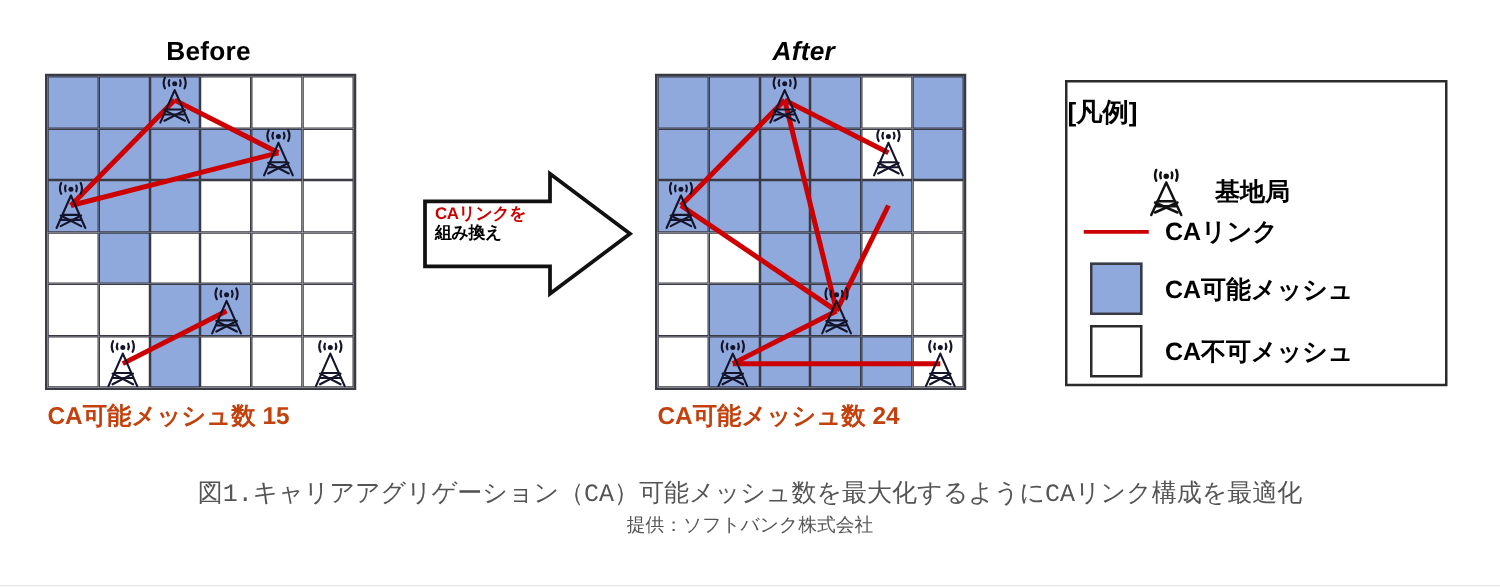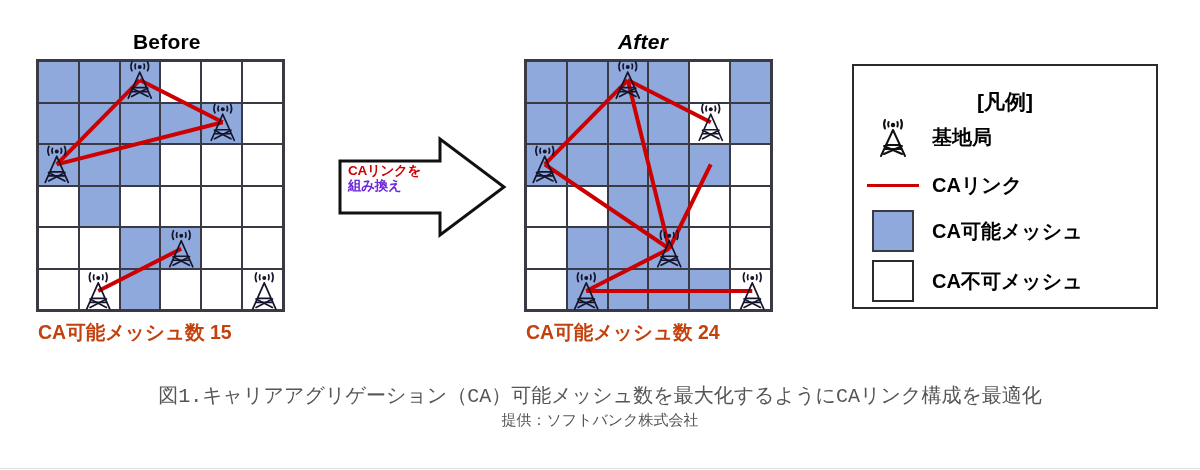--- a/index.html
+++ b/index.html
@@ -41,37 +41,37 @@
   #count-before{left:38px;top:319px;}
   #count-after{left:526px;top:319px;}
 
   
   #arrow-block{position:absolute;left:332px;top:131px;width:178px;height:112px;}
   #arrow-label{
     position:absolute;left:16px;top:32px;width:98px;
     line-height:1.12;font-size:13.5px;font-weight:bold;
   }
   #arrow-label .l1{color:#cc0000;display:block;letter-spacing:-.3px;}
-  #arrow-label .l2{color:#6d28d9;display:block;letter-spacing:-.3px;}
+  #arrow-label .l2{color:#000000;display:block;letter-spacing:-.3px;}
 
   
   #legend{
     position:absolute;left:852px;top:64px;width:306px;height:245px;
     border:2px solid #2b2b2b;box-sizing:border-box;background:#fff;
   }
   #legend-title{
-    position:absolute;left:0;right:0;top:22px;text-align:center;
+    position:absolute;left:0;right:0;top:10px;text-align:left;
     font-size:21px;font-weight:bold;color:#000;
   }
   .legend-row{
     position:absolute;left:0;width:100%;height:46px;display:flex;align-items:center;
   }
   .legend-key{width:78px;display:flex;align-items:center;justify-content:center;height:46px;}
   .legend-label{font-size:20px;font-weight:bold;color:#000;white-space:nowrap;}
-  #legend-row-0{top:48px;}
+  #legend-row-0{top:64px;margin-left:40px;}
   #legend-row-1{top:96px;}
   #legend-row-2{top:142px;}
   #legend-row-3{top:192px;}
   .swatch-line{width:52px;height:0;border-top:3px solid #cc0000;display:block;}
   .swatch-box{width:42px;height:42px;box-sizing:border-box;border:2px solid #2b2b2b;}
   .swatch-box.blue{background:#8fa9dd;border-color:#3a3a45;}
   .swatch-box.white{background:#ffffff;}
 
   
   #caption{

